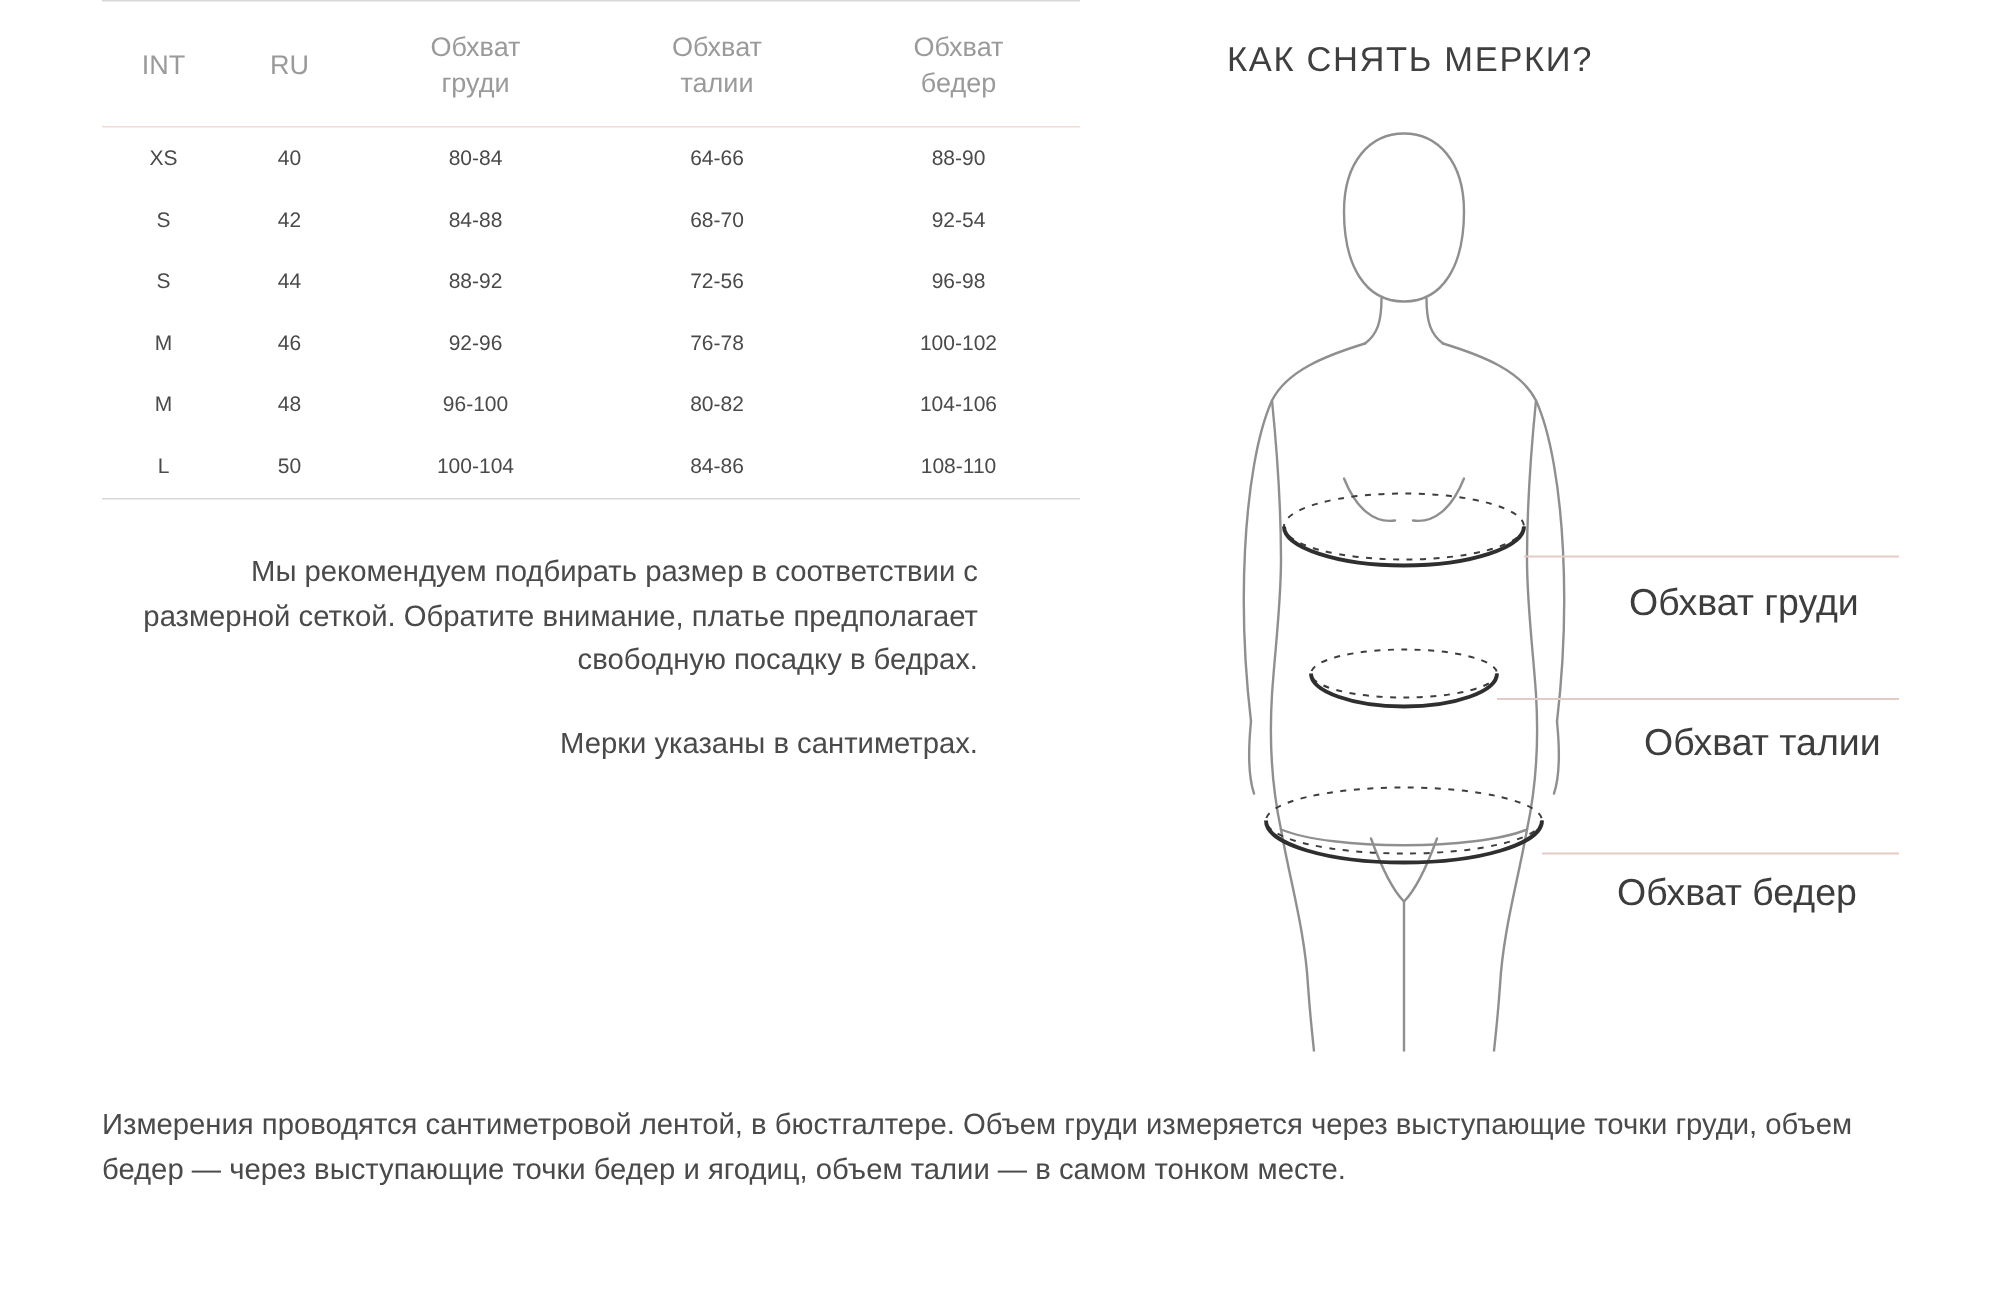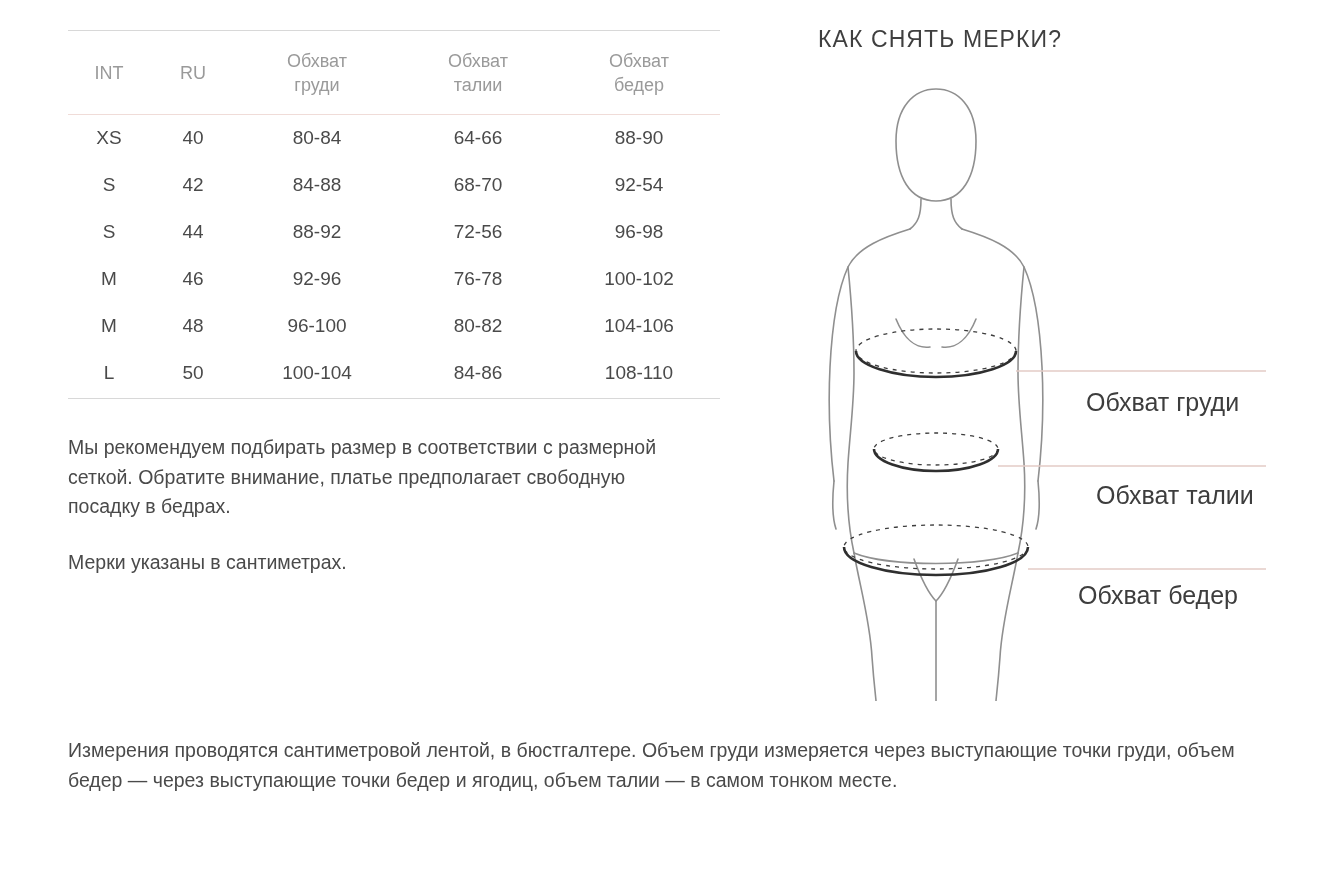--- a/index.html
+++ b/index.html
@@ -29,40 +29,39 @@
   }
   .section-title {
     font-size: 23px;
     letter-spacing: 1.1px;
     color: #3f3f3f;
     font-weight: 400;
     margin: 0;
     padding-top: 26px;
   }
   table.size-table {
-    margin-top: 30px;
     border-collapse: collapse;
     width: 652px;
     table-layout: fixed;
   }
   table.size-table thead th {
     font-weight: 400;
     font-size: 18px;
     color: #9a9a9a;
     padding: 18px 0 16px 0;
     text-align: center;
     line-height: 1.35;
     vertical-align: middle;
   }
   table.size-table thead tr {
     border-top: 1px solid #d8d8d8;
     border-bottom: 1px solid #f0dcd8;
   }
   table.size-table tbody td {
-    font-size: 19px;
+    font-size: 14px;
     color: #4a4a4a;
     text-align: center;
     padding: 12.5px 0;
   }
   table.size-table tbody tr:last-child td {
     padding-bottom: 14px;
   }
   table.size-table tbody {
     border-bottom: 1px solid #d8d8d8;
   }
@@ -72,21 +71,21 @@
   .col-m2  { width: 160px; }
   .col-m3  { width: 162px; }
 
   .note-block {
     margin-top: 34px;
     font-size: 19.5px;
     line-height: 1.52;
     color: #4a4a4a;
     max-width: 600px;
   }
-  .note-block p { margin: 0; }
+  .note-block p { margin: 16px; text-align: right; }
   .note-block p + p { margin-top: 26px; }
 
   
   .right-col {
     position: absolute;
     left: 818px;
     top: 0;
     width: 480px;
   }
   .right-col .section-title {

